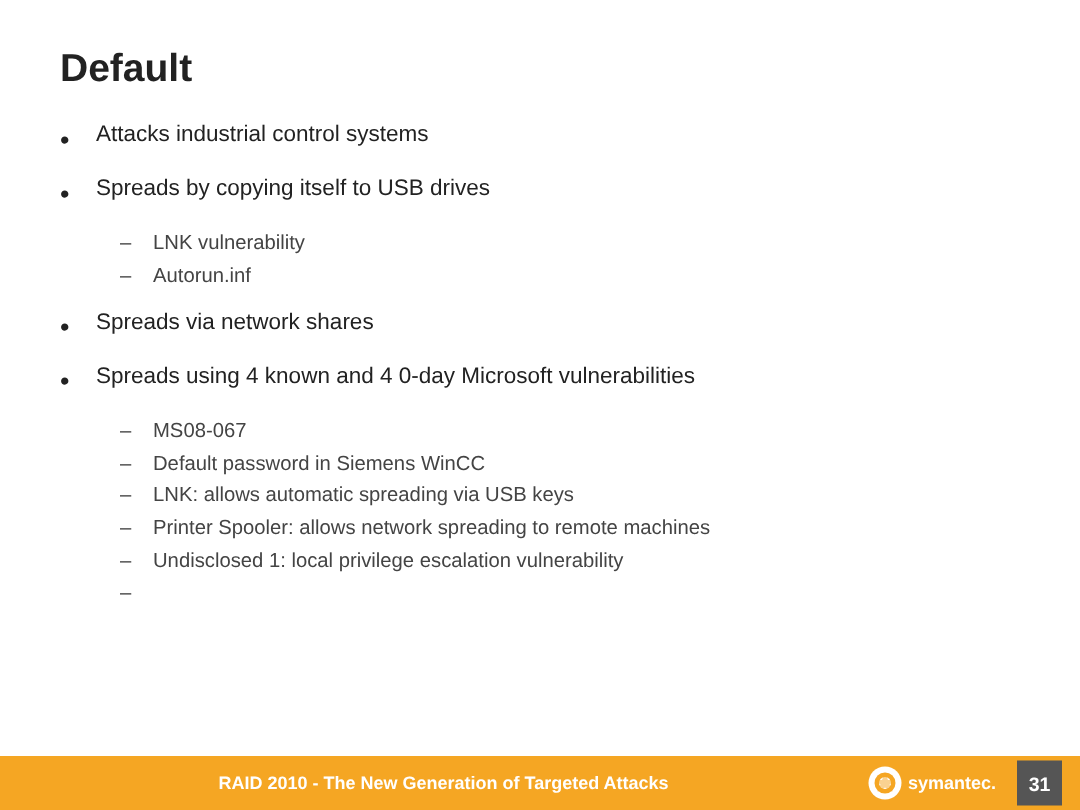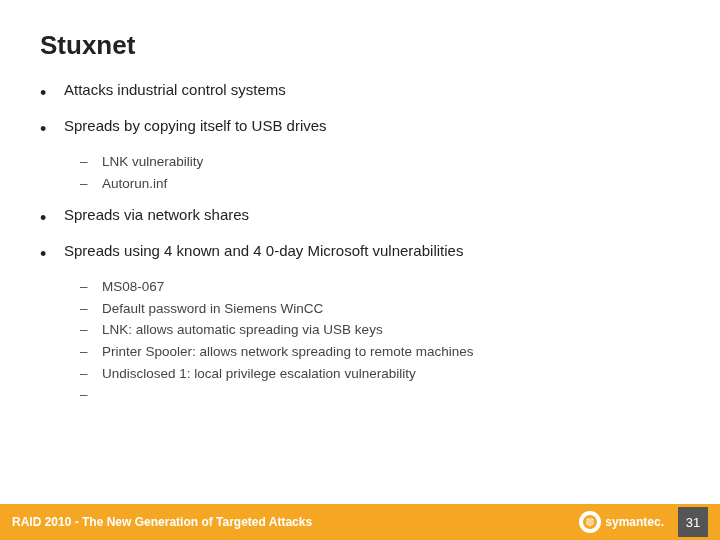--- a/index.html
+++ b/index.html
@@ -74,20 +74,21 @@
       background: #f5a623;
       display: flex;
       align-items: center;
       padding: 0 12px;
     }
     .footer-text {
       font-size: 12px;
       color: #fff;
       font-weight: bold;
       flex: 1;
+      text-align: center;
     }
     .footer-right {
       display: flex;
       align-items: center;
       gap: 6px;
     }
     .symantec-logo {
       display: flex;
       align-items: center;
       gap: 4px;
@@ -109,29 +110,29 @@
     }
     .page-number {
       width: 30px;
       height: 30px;
       background: #555;
       color: #fff;
       display: flex;
       align-items: center;
       justify-content: center;
       font-size: 13px;
-      font-weight: normal;
+      font-weight: bold;
       margin-left: 8px;
     }
   </style>
 </head>
 <body>
 
 <div class="slide">
-  <div class="title">Stuxnet</div>
+  <div class="title">Default</div>
   <div class="content">
 
     <div class="bullet-item">
       <span class="bullet-dot">•</span>
       <span>Attacks industrial control systems</span>
     </div>
 
     <div class="bullet-item">
       <span class="bullet-dot">•</span>
       <span>Spreads by copying itself to USB drives</span>

